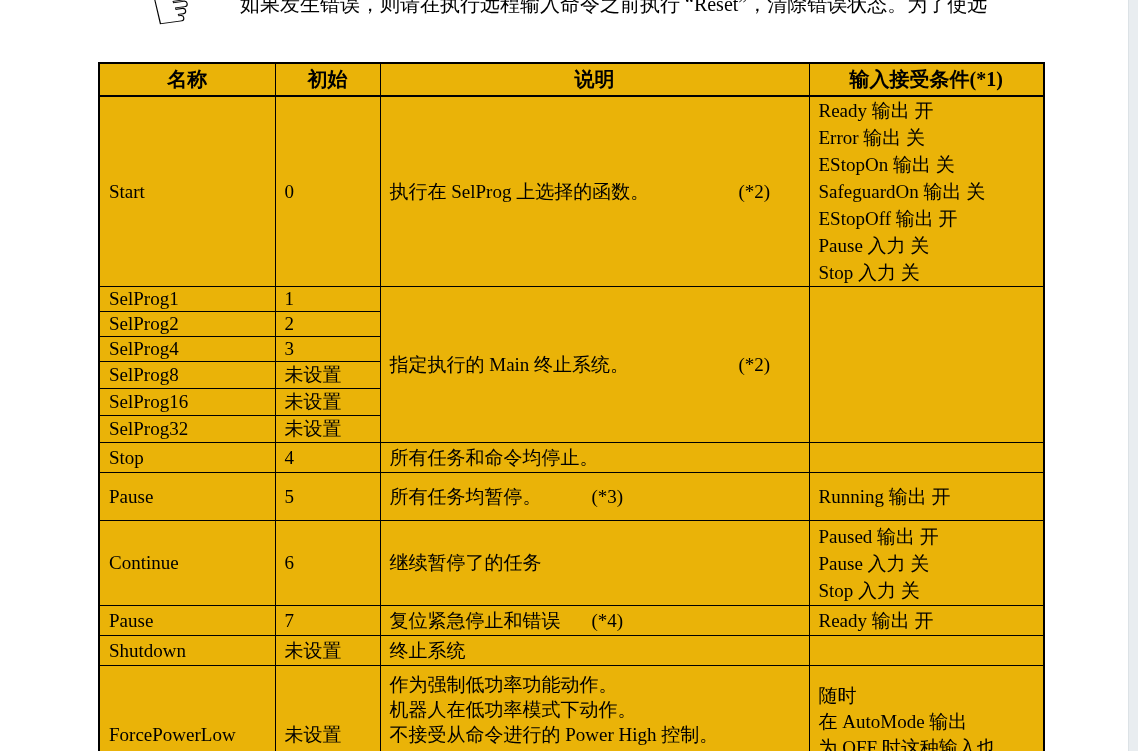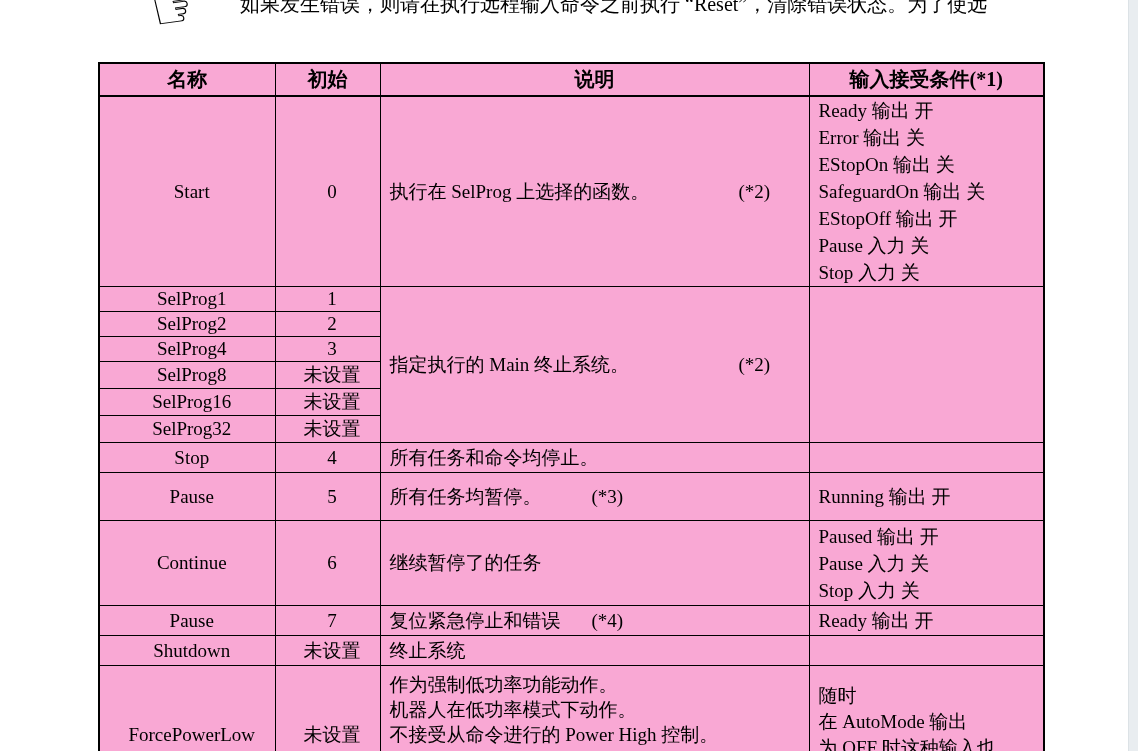--- a/index.html
+++ b/index.html
@@ -18,25 +18,25 @@
   
   .note-block { position:absolute; left:240px; top:-12px; width:812px;
     font-size:20px; line-height:33px; }
 
   
   table.cmd { position:absolute; left:98px; top:62px; width:945px;
     border-collapse:collapse; table-layout:fixed; font-size:19px; }
   table.cmd col.c1 { width:176px; } table.cmd col.c2 { width:105px; }
   table.cmd col.c3 { width:429px; } table.cmd col.c4 { width:235px; }
   table.cmd th, table.cmd td { border:1px solid #000; vertical-align:middle;
-    background:#f9a8d4; overflow:hidden; }
+    background:#eab308; overflow:hidden; }
   table.cmd { border:2px solid #000; }
   table.cmd tr.hdr th { border-bottom:2.5px solid #000; height:33px;
     font-weight:bold; font-size:20px; text-align:center; padding:0 4px; }
-  td.name, td.init { padding-left:9px; text-align:center; }
+  td.name, td.init { padding-left:9px; text-align:left; }
   td.desc { padding-left:9px; position:relative;margin-top:24px; }
   td.cond { padding-left:9px; line-height:27px; }
   .note { position:absolute; top:50%; transform:translateY(-50%); }
   .note-far { left:358px; }
   .note-mid { left:211px; }
   tr.sub td.dotted { border-top:1px dotted #000; }
   tr.r-start td { height:190px; }
   tr.sub td { height:25px; }
   tr.r-stop td { height:30px; }
   tr.r-pause td { height:48px; }

